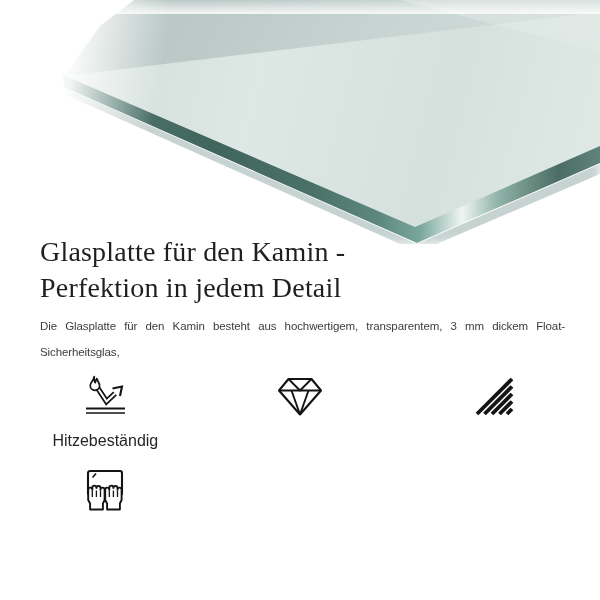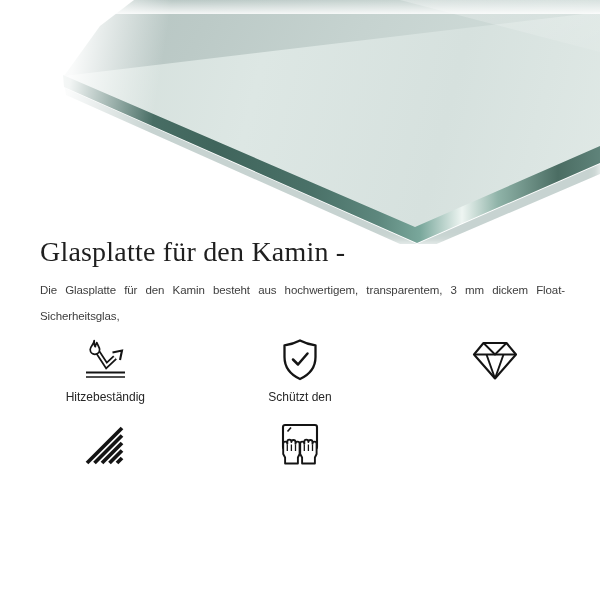--- a/index.html
+++ b/index.html
@@ -71,21 +71,21 @@
     display:grid;grid-template-columns:1fr 1fr 1fr;
     column-gap:8px;row-gap:20px;
     padding:8px 12px 0 12px;margin-top:2px;
   }
   .feature{display:flex;flex-direction:column;align-items:center;}
   .feature .icon{
     height:42px;display:flex;align-items:flex-end;justify-content:center;
     color:var(--icon-color);
   }
   .feature .label{
-    margin-top:9px;font-size:12px;color:var(--label-color);
+    margin-top:15px;font-size:16px;color:var(--label-color);
     text-align:center;letter-spacing:0;
   }
   svg{display:block;}
 </style>
 </head>
 <body>
 
 <div class="page">
 
   <div class="photo">
@@ -95,20 +95,21 @@
     <div class="layer glass-edge-shadow"></div>
     <div class="layer glass-edge"></div>
     <div class="layer photo-fade-left"></div>
     <div class="layer photo-fade-bottom"></div>
   </div>
 
   <div class="content">
 
     <h1 class="title">
       <div>Glasplatte für den Kamin -</div>
+      <div>Perfektion in jedem Detail</div>
     </h1>
 
     <div class="description">
       <div class="line just">Die Glasplatte für den Kamin besteht aus hochwertigem, transparentem, 3 mm dickem Float-Sicherheitsglas,</div>
     </div>
   </div>
 
   <div class="features">
 
     <div class="feature">
@@ -119,29 +120,20 @@
           <polyline points="17,13.5 25.5,26.5 34,18.5" stroke-width="5.4" stroke-linejoin="miter"></polyline>
           <polyline points="17,13.5 25.5,26.5 34,18.5" stroke-width="2" stroke="#ffffff"></polyline>
           <polyline points="31.5,13.5 41,11.5 39,21" stroke-width="2.1" stroke-linejoin="miter"></polyline>
           <path d="M13.2 1.5 C13.2 5.2 9.2 7.2 9.2 10.6 A4.7 4.7 0 0 0 18.6 10.6 C18.6 8.2 16.8 6.6 15.8 3.6 C15.2 5.2 14.2 5.9 14.4 7.7 C13 6.7 13.2 4.3 13.2 1.5 Z" stroke-width="1.7" stroke-linejoin="round"></path>
         </svg>
       </span>
       <span class="label">Hitzebeständig</span>
     </div>
 
 
-    <div class="feature">
-      <span class="icon">
-        <svg width="40" height="43" viewBox="0 0 40 43" fill="none" stroke="currentColor">
-          <path d="M20 2.5 C25 5.2 30.5 6.6 35.5 7.3 L35.5 19 C35.5 30.3 28.8 36.9 20 41 C11.2 36.9 4.5 30.3 4.5 19 L4.5 7.3 C9.5 6.6 15 5.2 20 2.5 Z" stroke-width="2.3" stroke-linejoin="round"></path>
-          <polyline points="13,21.5 18,26.5 27.5,15.5" stroke-width="2.5" stroke-linecap="round" stroke-linejoin="round"></polyline>
-        </svg>
-      </span>
-      <span class="label">Schützt den</span>
-    </div>
 
     <div class="feature">
       <span class="icon">
         <svg width="48" height="41" viewBox="0 0 48 41" fill="none" stroke="currentColor">
           <path d="M12.5 3 L35.5 3 L45 14.5 L24 38.5 L3 14.5 Z" stroke-width="2.1" stroke-linejoin="round"></path>
           <line x1="3" y1="14.5" x2="45" y2="14.5" stroke-width="1.9"></line>
           <polyline points="12.5,3 24,14.5 35.5,3" stroke-width="1.9" stroke-linejoin="round"></polyline>
           <line x1="15.5" y1="14.5" x2="24" y2="38.5" stroke-width="1.9"></line>
           <line x1="32.5" y1="14.5" x2="24" y2="38.5" stroke-width="1.9"></line>
         </svg>

